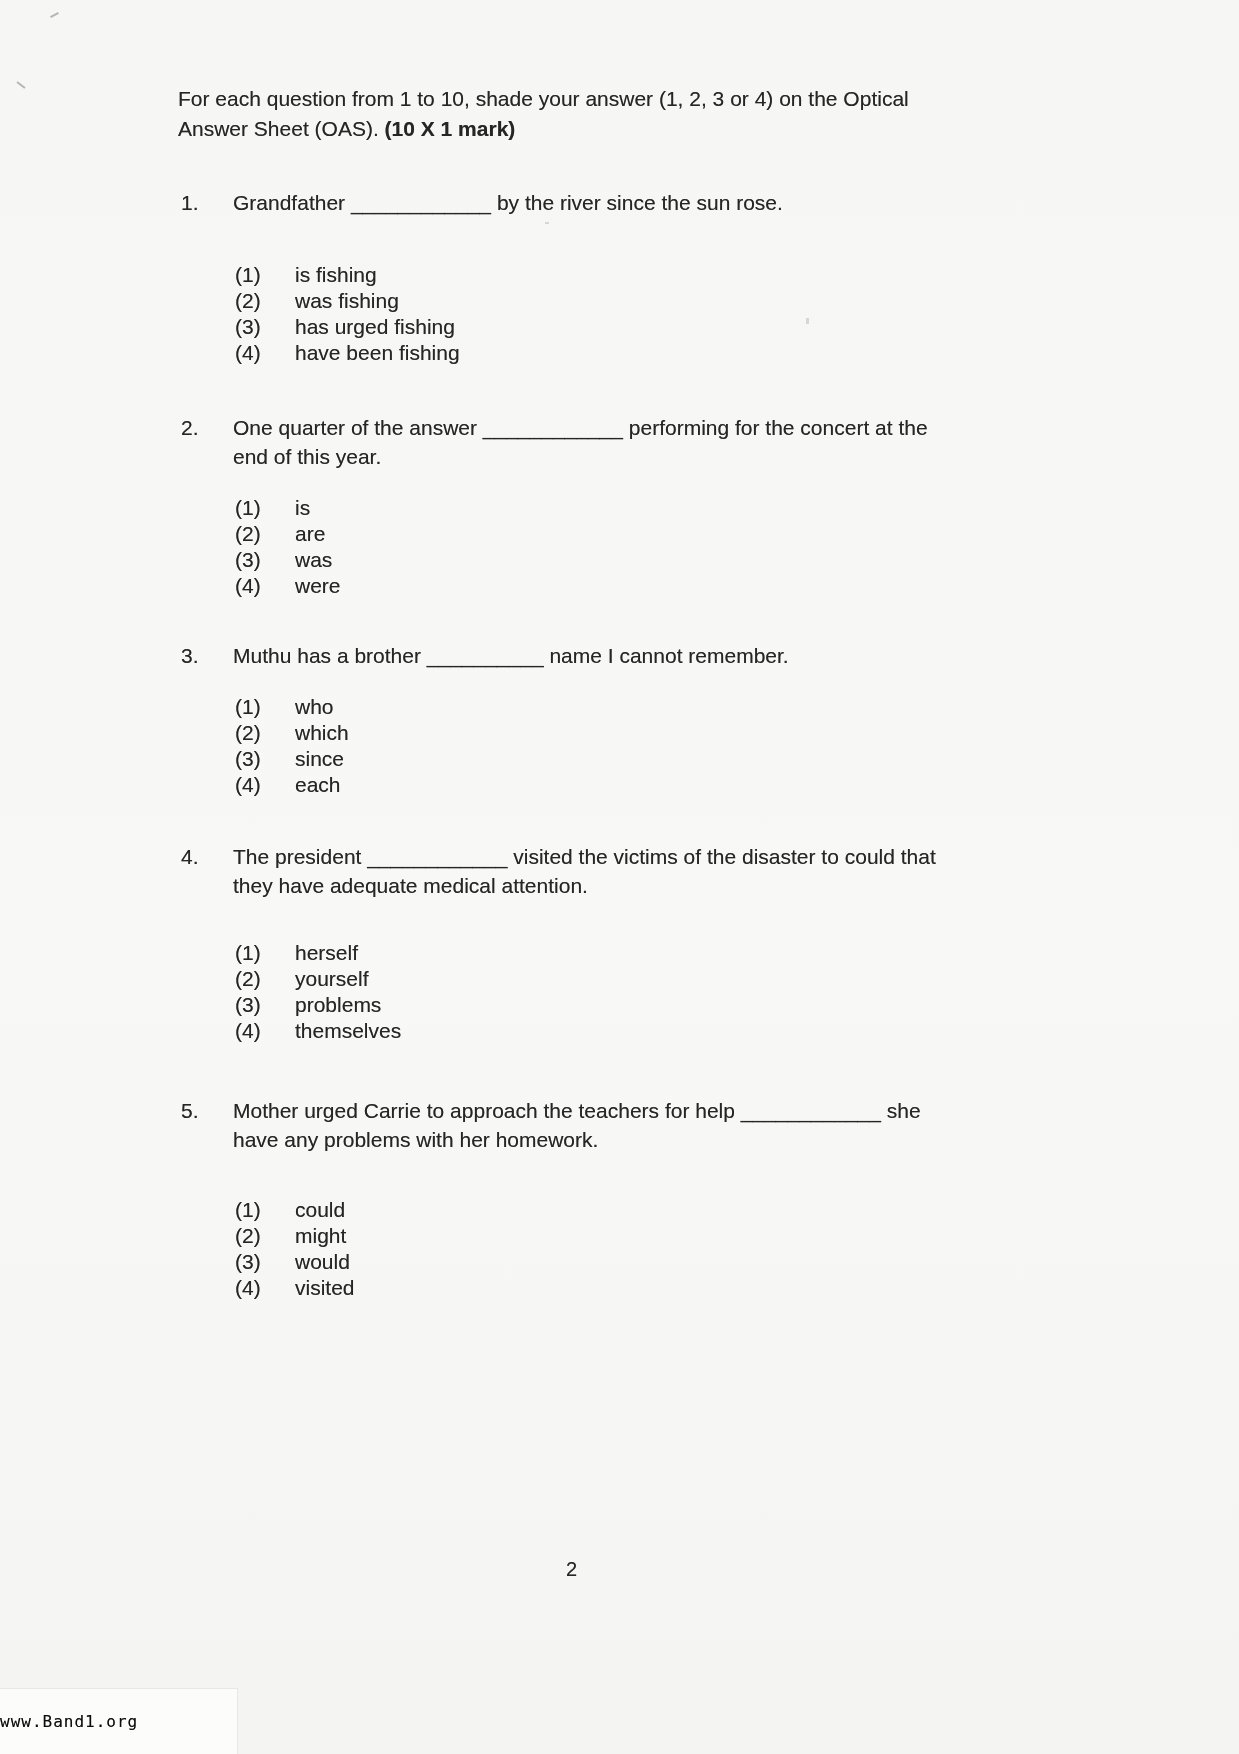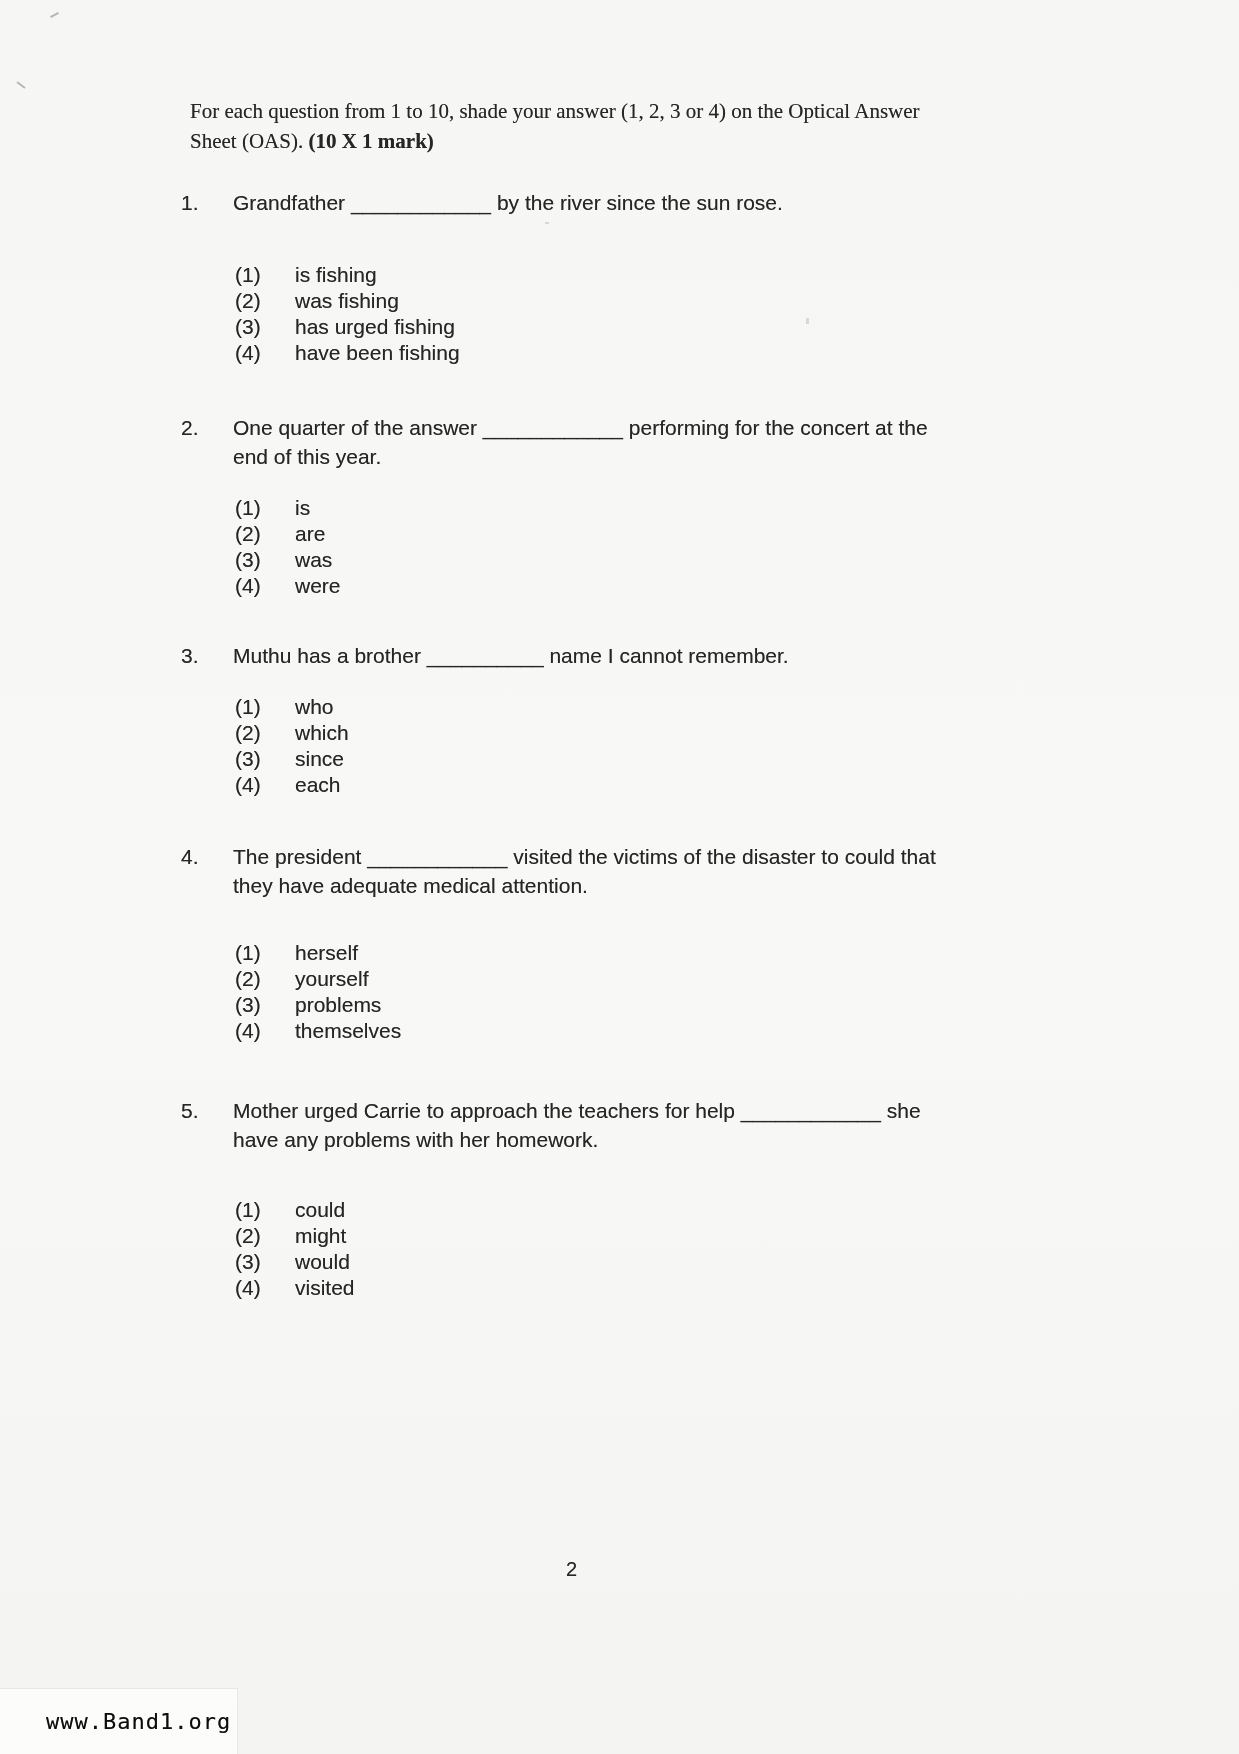--- a/index.html
+++ b/index.html
@@ -14,22 +14,21 @@
     text-shadow: 0 0 0.6px rgba(45,45,45,0.5);
   }
 
   .instructions {
     position: absolute;
     left: 178px;
     top: 84px;
     width: 762px;
     font-size: 21px;
     line-height: 30px;
-    margin: 12px;
-    font-family: Liberation Serif, serif;
+    margin: 0;
   }
   .instructions strong { font-weight: bold; }
 
   .question {
     position: absolute;
     left: 181px;
     width: 780px;
     font-size: 21px;
   }
   .q-row { display: flex; }
@@ -53,28 +52,27 @@
     font-size: 20px;
   }
 
   .watermark {
     position: absolute;
     left: 0;
     top: 1688px;
     width: 238px;
     height: 66px;
     box-sizing: border-box;
-    padding-left: 46px;
     display: flex;
     align-items: center;
     background: #fcfcfb;
     border-top: 1px solid #e7e7e4;
     border-right: 1px solid #e7e7e4;
     font-family: "DejaVu Sans Mono", monospace;
-    font-size: 22px;
+    font-size: 16px;
     letter-spacing: 1px;
     color: #0d0d0d;
   }
 
   
   .artifact { position: absolute; background: #9a9a96; opacity: 0.7; }
   .a1 { left: 50px;  top: 14px;  width: 9px;  height: 2px; transform: rotate(-28deg); }
   .a2 { left: 16px;  top: 84px;  width: 10px; height: 2px; transform: rotate(38deg); }
   .a3 { left: 545px; top: 222px; width: 4px;  height: 2px; opacity: 0.35; }
   .a4 { left: 806px; top: 318px; width: 3px;  height: 6px; opacity: 0.35; }

